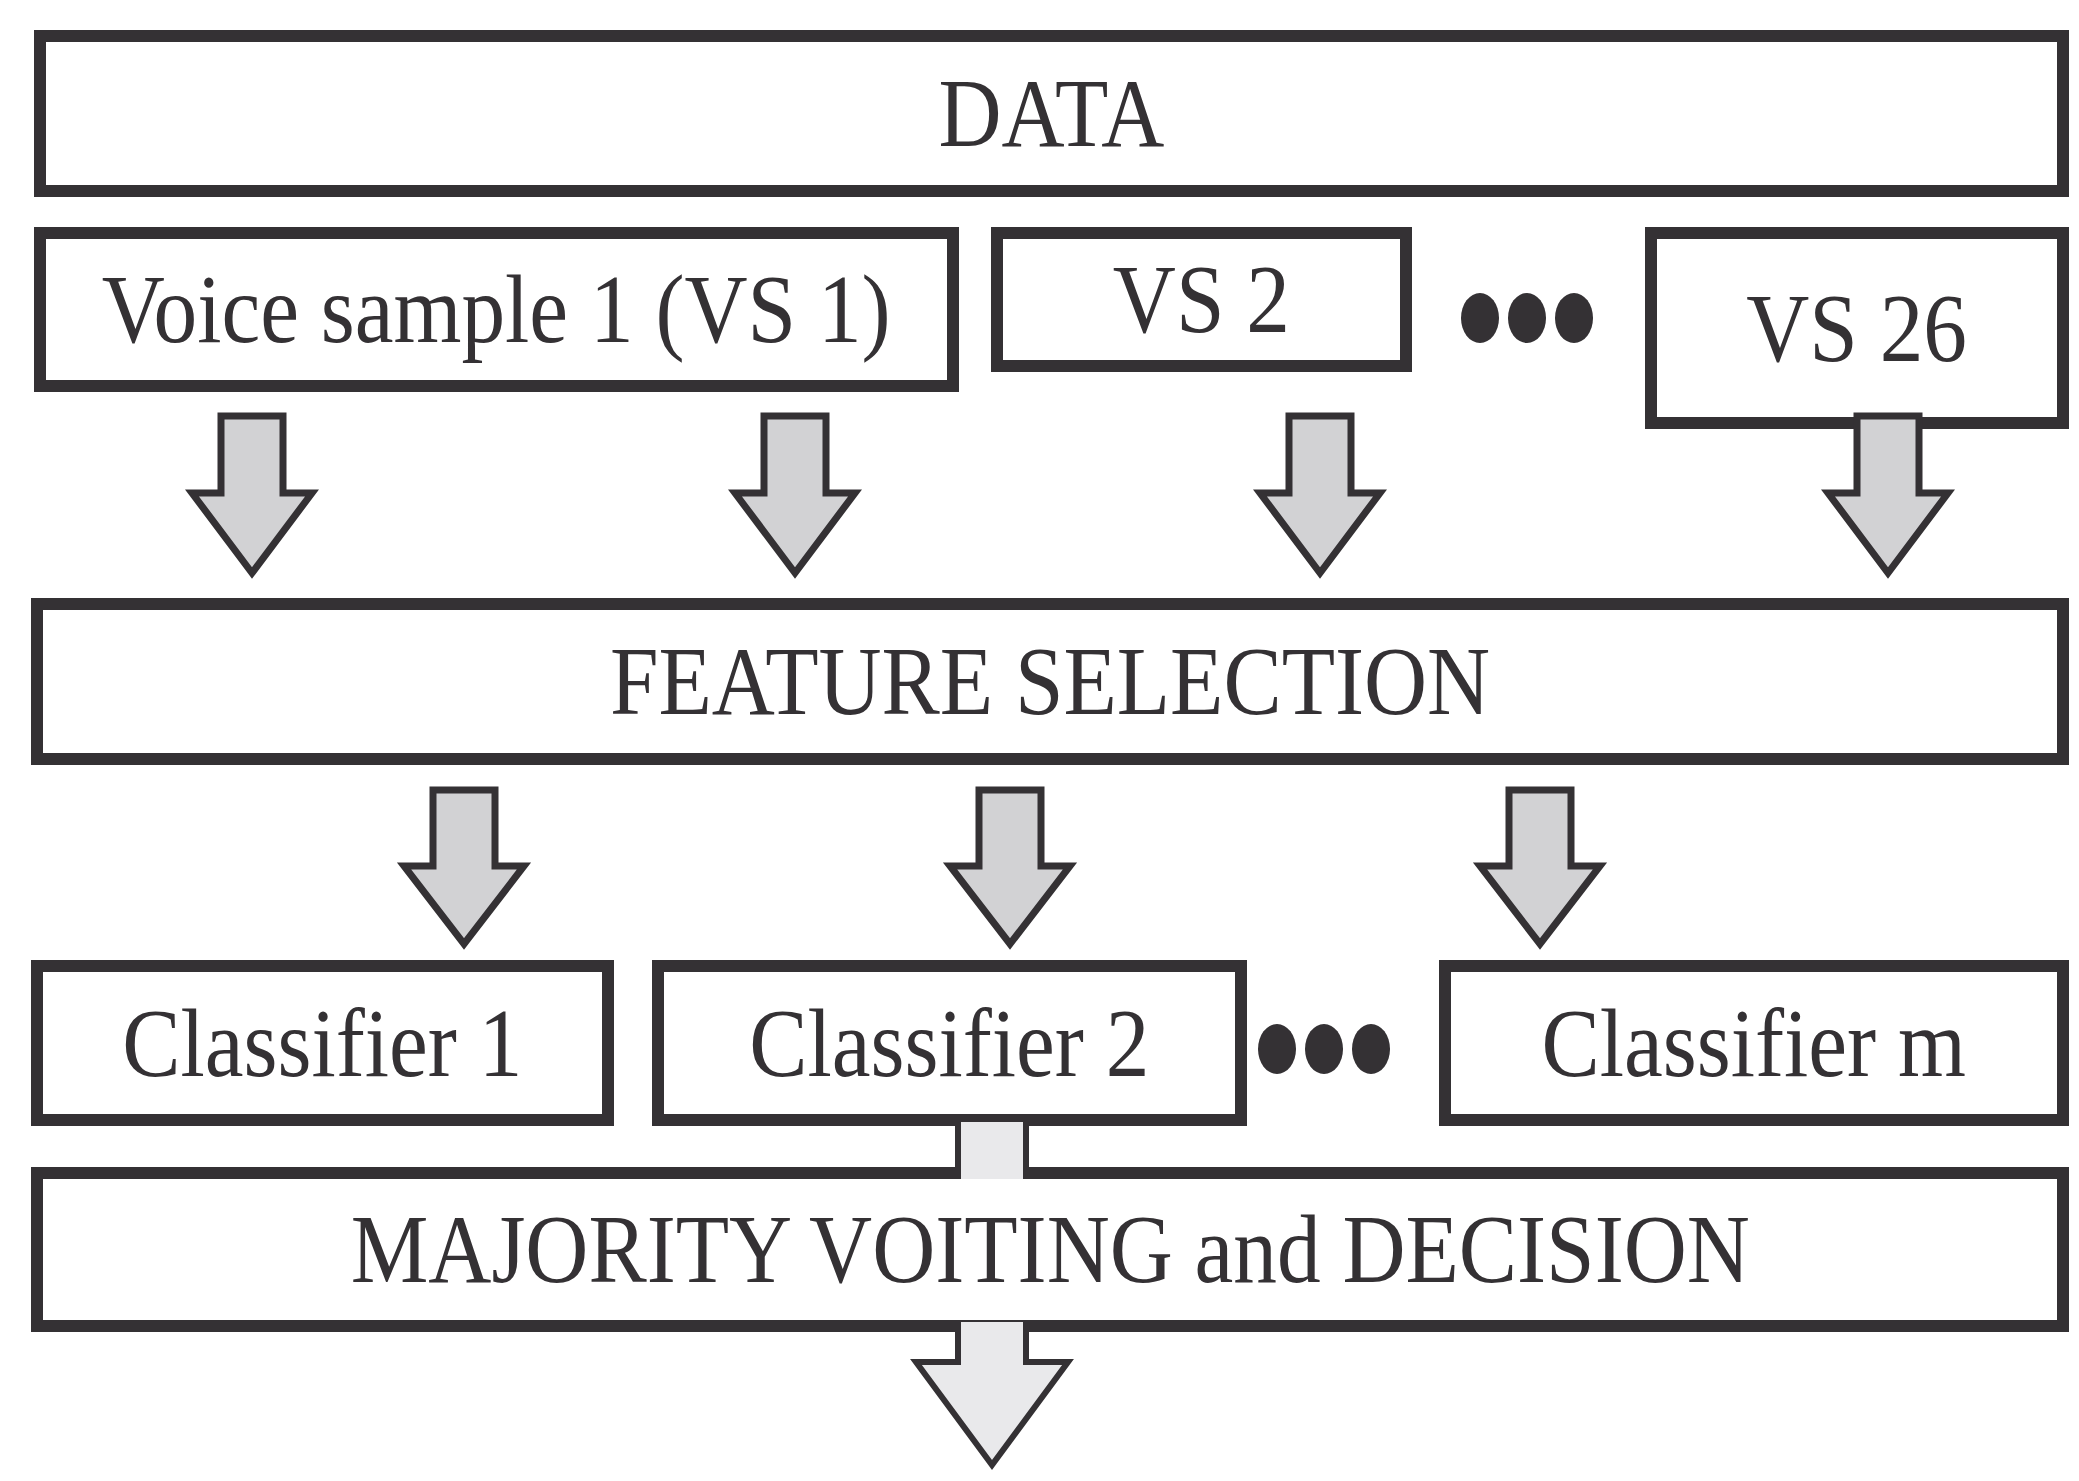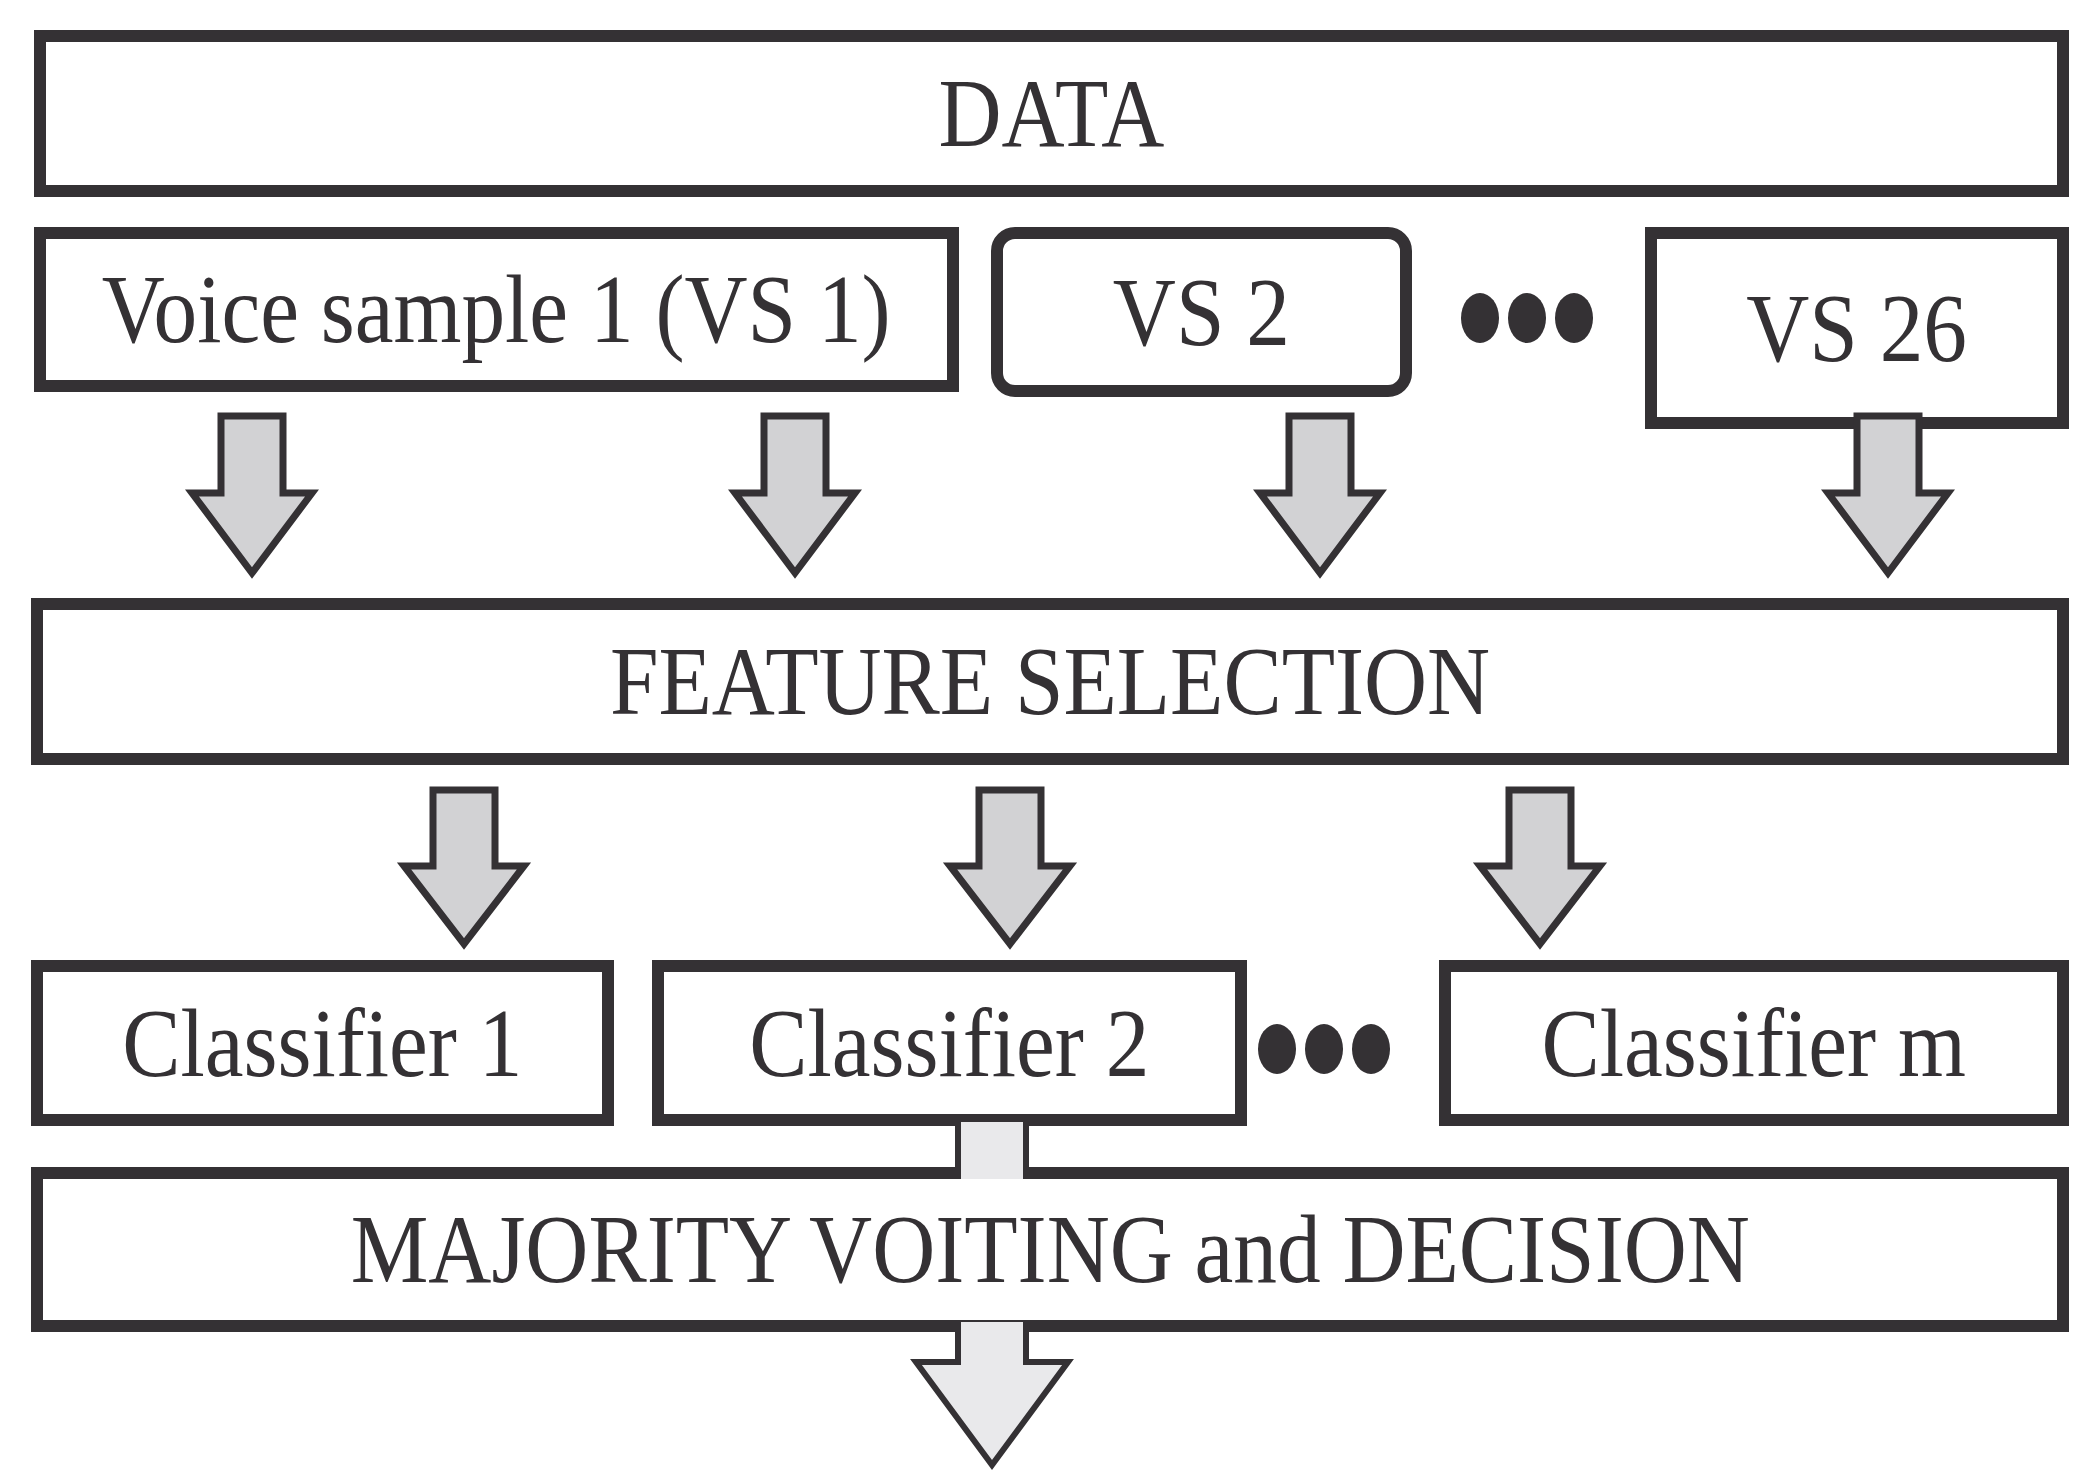--- a/index.html
+++ b/index.html
@@ -29,21 +29,21 @@
     line-height:1;
     white-space:nowrap;
     display:inline-block;
     transform:scaleX(0.9);
     transform-origin:center center;
   }
   
   #data-box{left:25px;top:30px;width:2035px;height:167px;}
   
   #vs1-box{left:25px;top:227px;width:925px;height:165px;align-items:center;}
-  #vs2-box{left:982px;top:227px;width:421px;height:170px;border-radius:24px;}
+  #vs2-box{left:982px;top:227px;width:421px;height:145px;}
   #vs26-box{left:1636px;top:227px;width:424px;height:202px;}
   
   #feature-box{left:22px;top:598px;width:2038px;height:167px;align-items:center;}
   
   #classifier1-box{left:22px;top:960px;width:583px;height:166px;}
   #classifier2-box{left:643px;top:960px;width:595px;height:166px;}
   #classifierm-box{left:1430px;top:960px;width:630px;height:166px;}
   
   #decision-box{left:22px;top:1167px;width:2038px;height:165px;}
 

